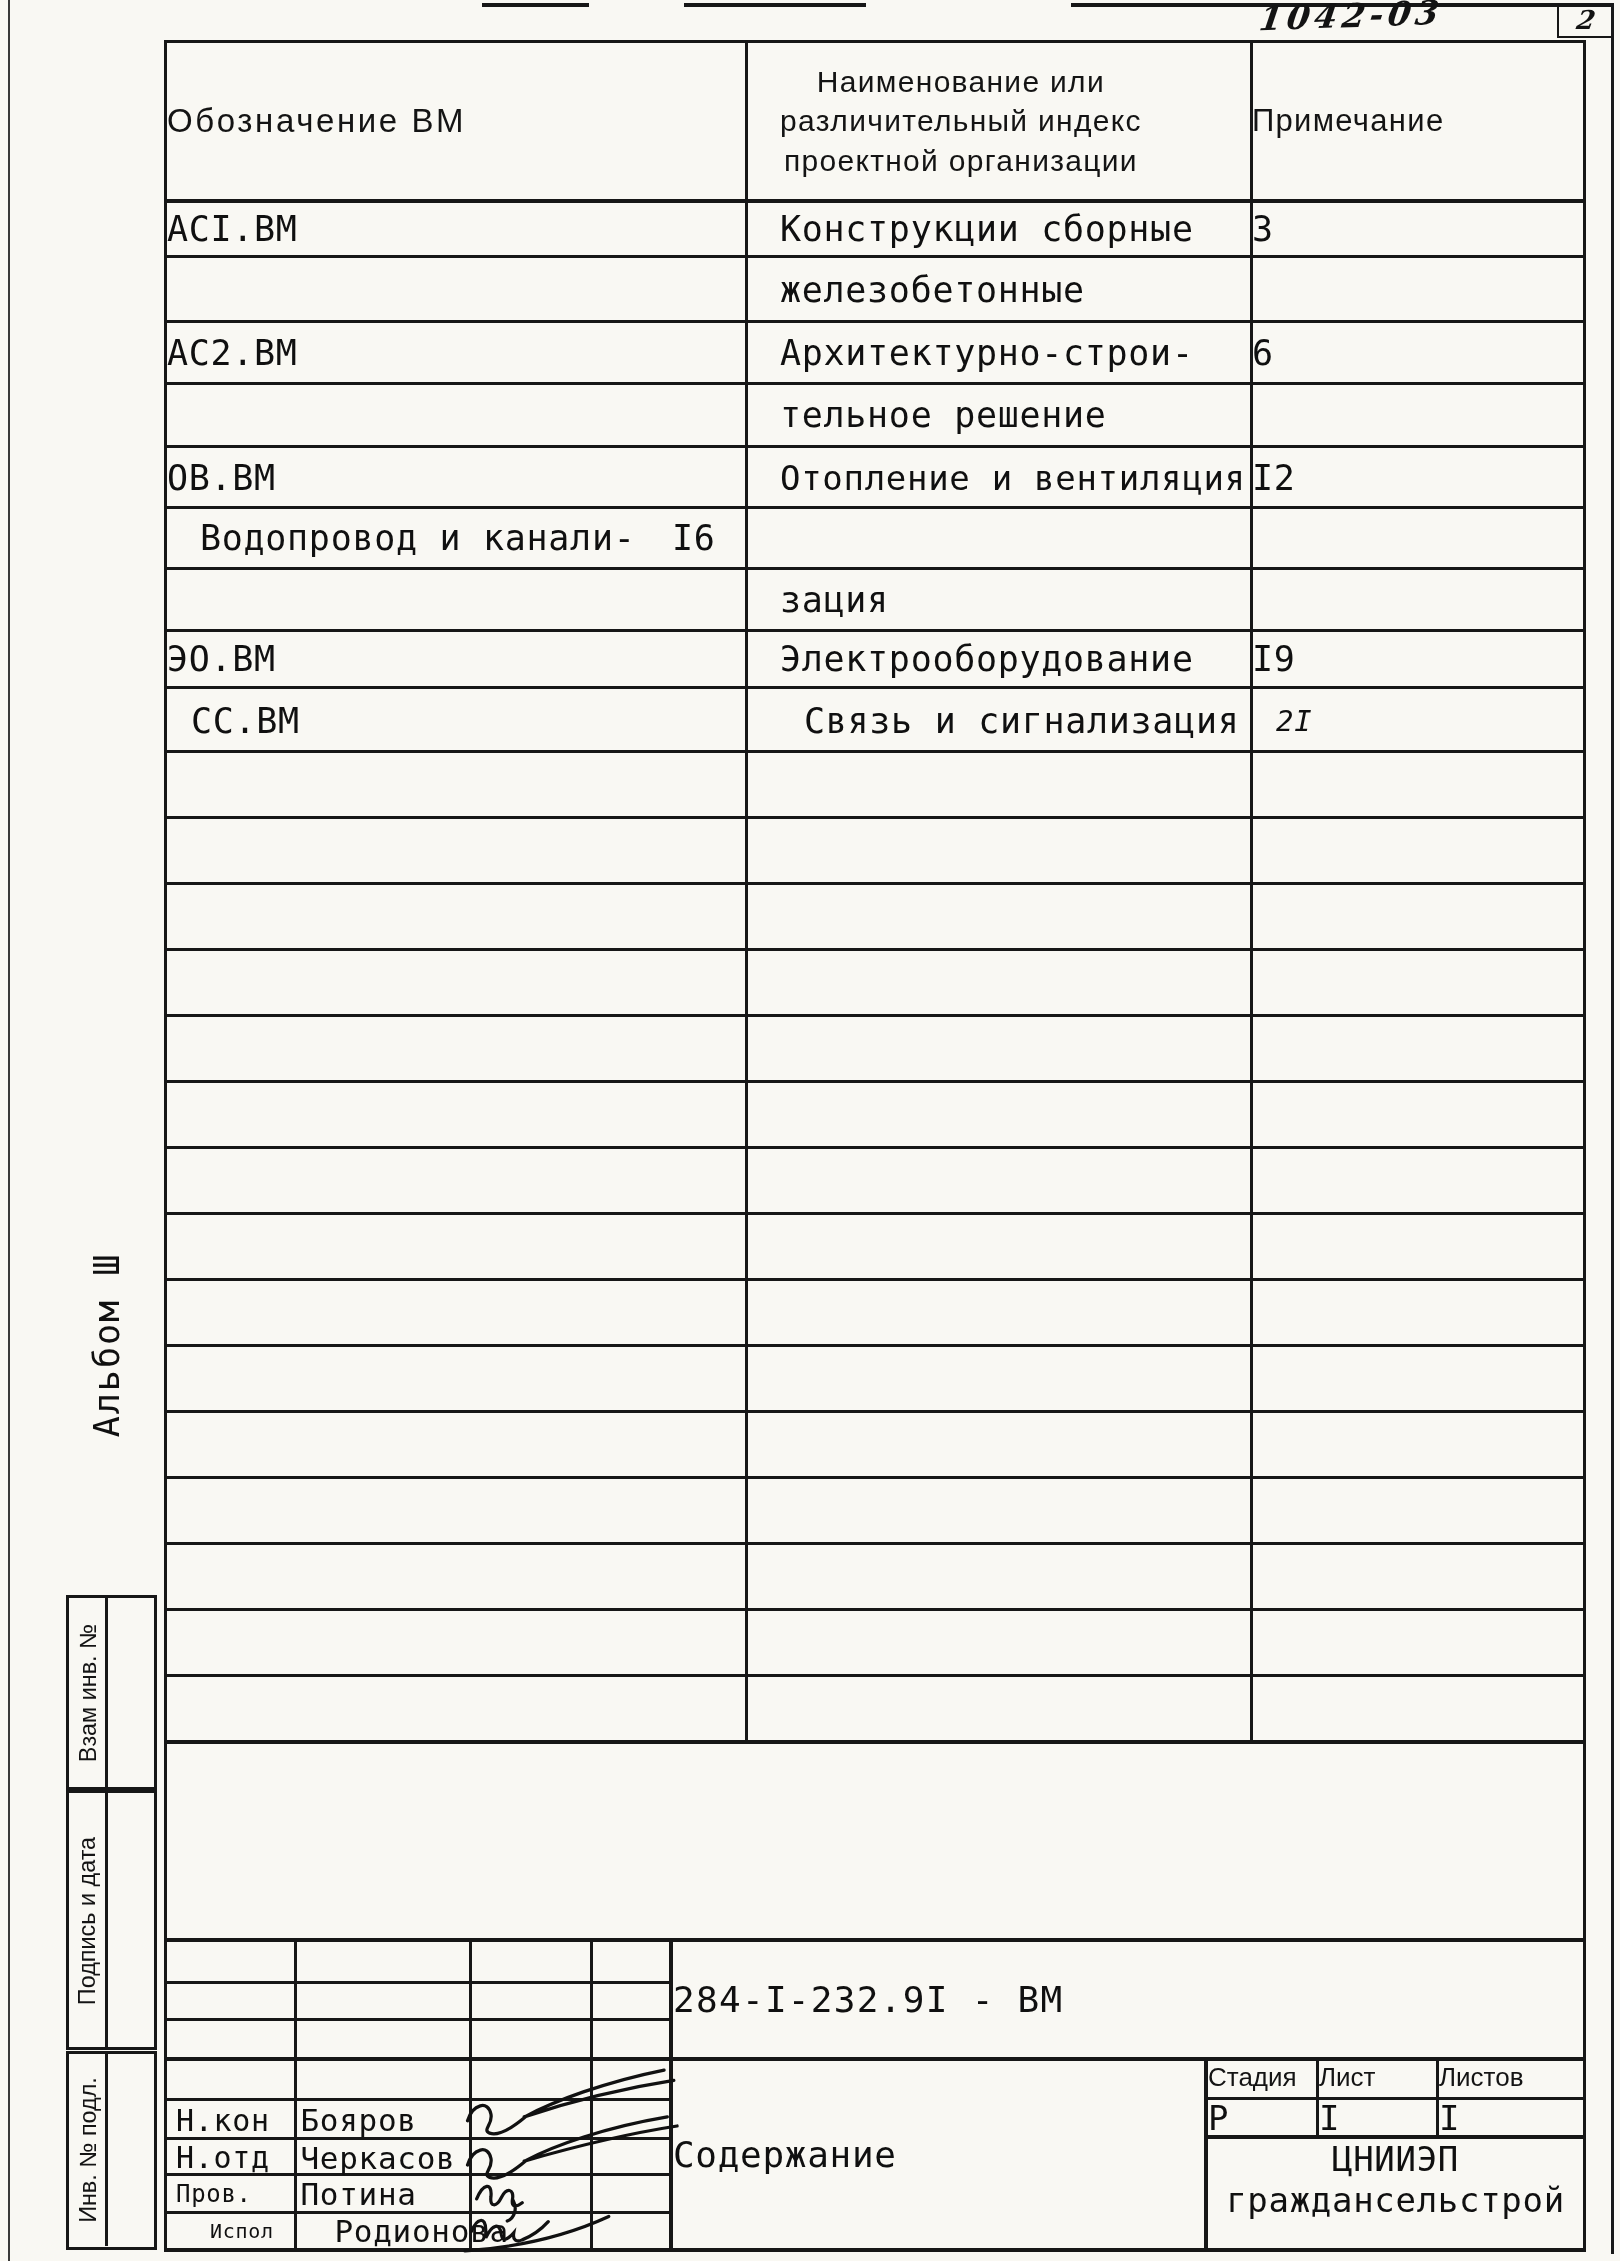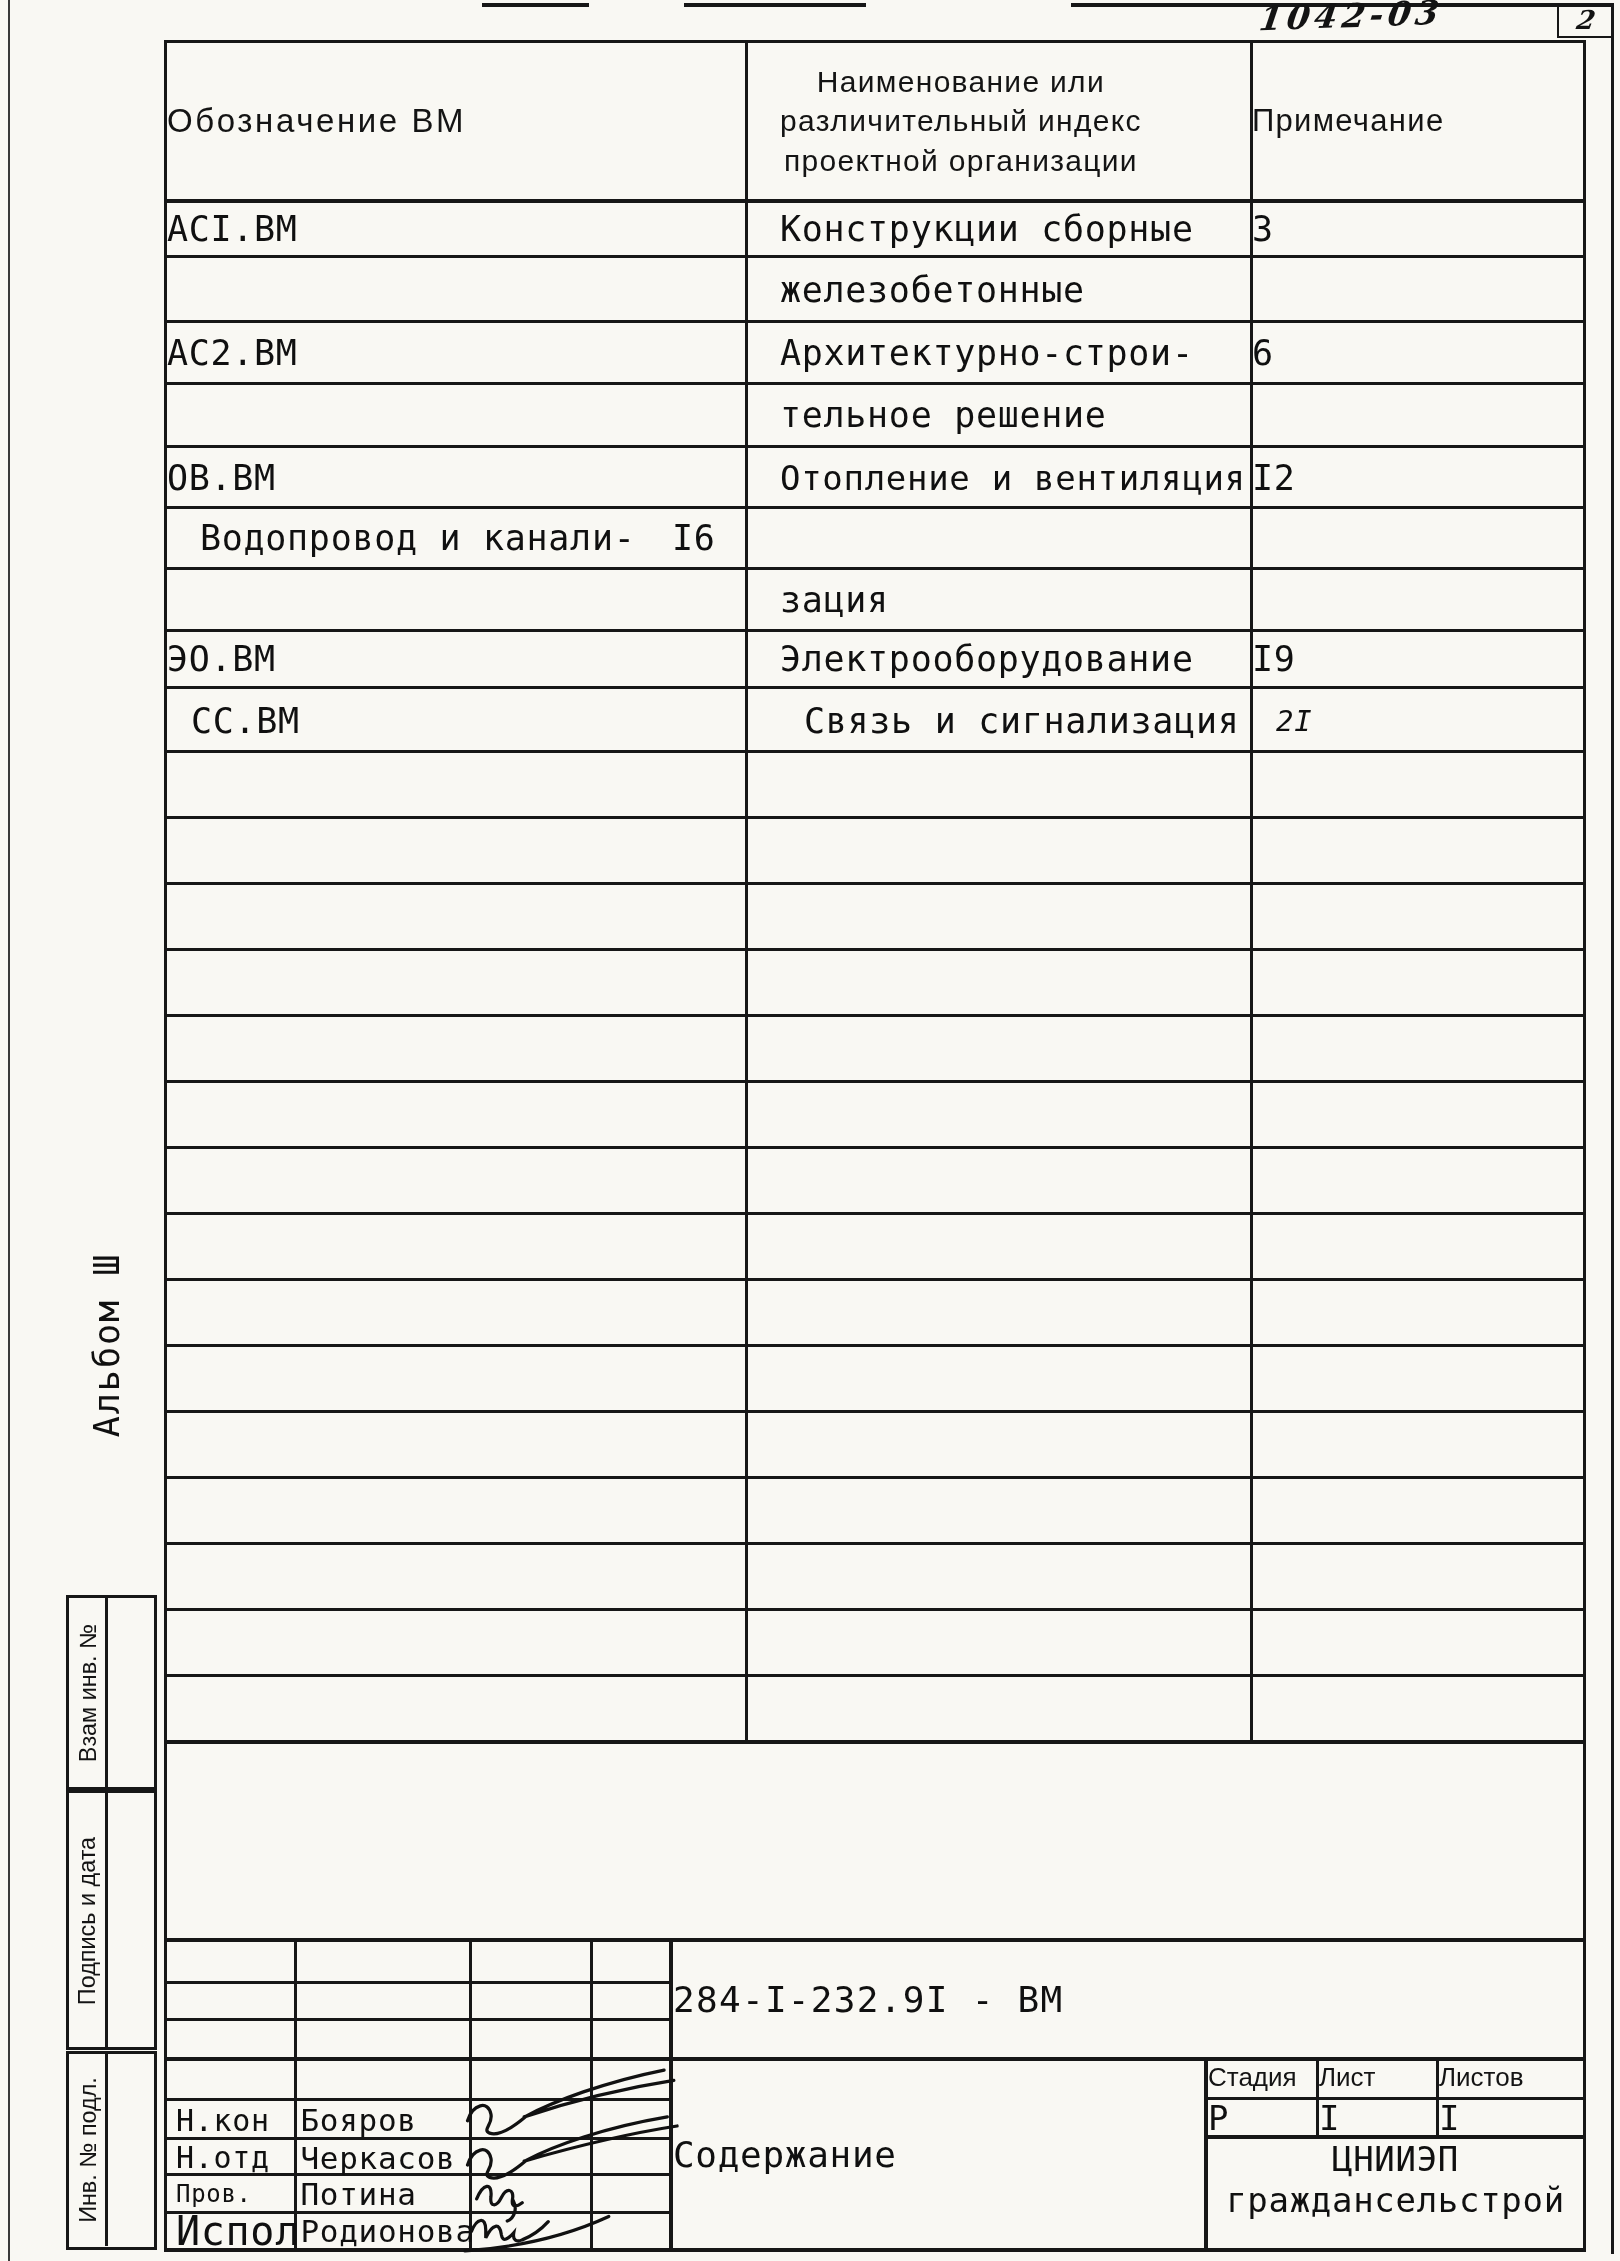--- a/index.html
+++ b/index.html
@@ -188,21 +188,21 @@
     </div>
     <div class="sigrow" style="top:199px;height:33px;">
       <div class="sigrole celll typed" style="font-size:30px;">Н.отд</div>
       <div class="signame celll typed" style="font-size:31px;">Черкасов</div>
     </div>
     <div class="sigrow" style="top:234px;height:35px;">
       <div class="sigrole celll typed" style="font-size:24px;">Пров.</div>
       <div class="signame celll typed" style="font-size:31px;">Потина</div>
     </div>
     <div class="sigrow" style="top:272px;height:34px;">
-      <div class="sigrole celll typed" style="font-size:40px;">Испол</div>
+      <div class="sigrole celll typed" style="font-size:20px;margin-left:34px;">Испол</div>
       <div class="signame celll typed" style="font-size:31px;">Родионова</div>
     </div>
   </div>
 
   <svg style="position:absolute;left:449px;top:2044px;" width="313" height="218" viewBox="0 0 480 335" fill="none" stroke="#111111" stroke-width="5" stroke-linecap="round">
     <path d="M28 118 c8 -26 32 -32 36 -10 c3 16 -14 24 -2 29 c14 5 36 -9 56 -26 C160 88 240 58 330 40 M115 112 C200 84 280 66 345 56"></path>
     <path d="M28 186 c8 -26 32 -32 36 -10 c3 16 -14 24 -2 29 c14 5 36 -9 56 -26 C160 156 240 128 335 112 M115 180 C205 154 285 136 350 126"></path>
     <path d="M42 238 c10 -24 24 -26 22 -4 c-2 16 8 18 16 2 c8 -16 20 -14 17 3 c-2 14 7 11 15 5 M98 240 c7 13 2 28 -9 32"></path>
     <path d="M34 288 c8 -20 22 -24 22 -2 l0 12 c10 -22 22 -24 24 -5 c2 13 11 6 19 -3 c-2 11 4 15 13 11 c15 -6 30 -17 40 -28 M24 318 C110 312 180 295 245 265"></path>
   </svg>

